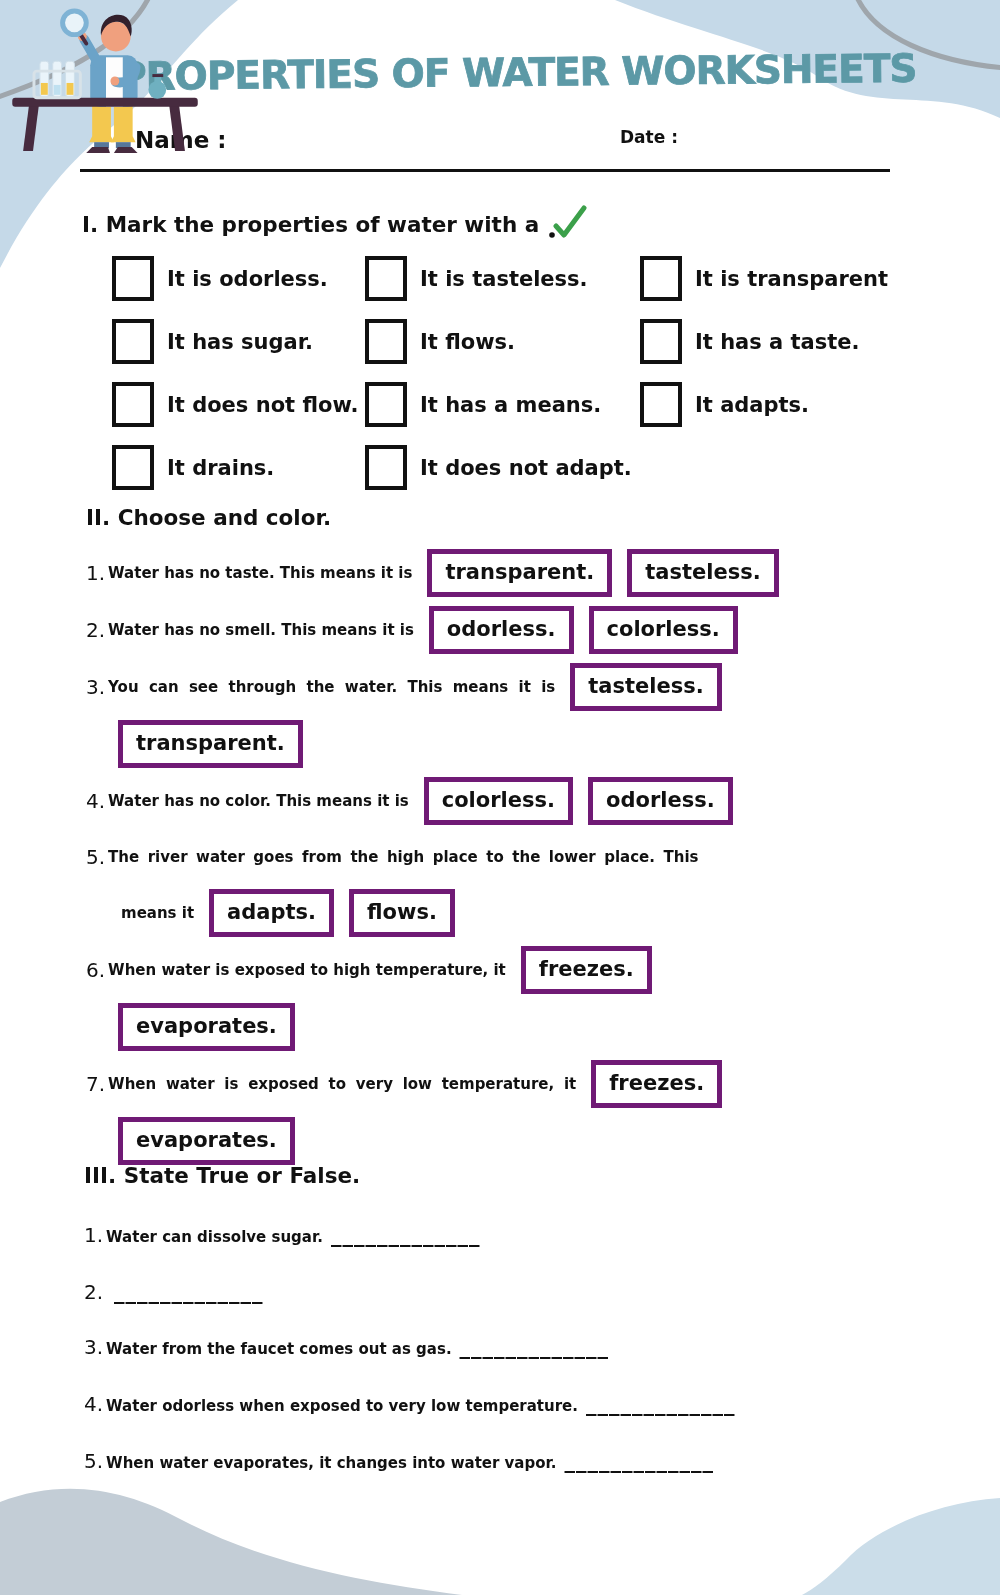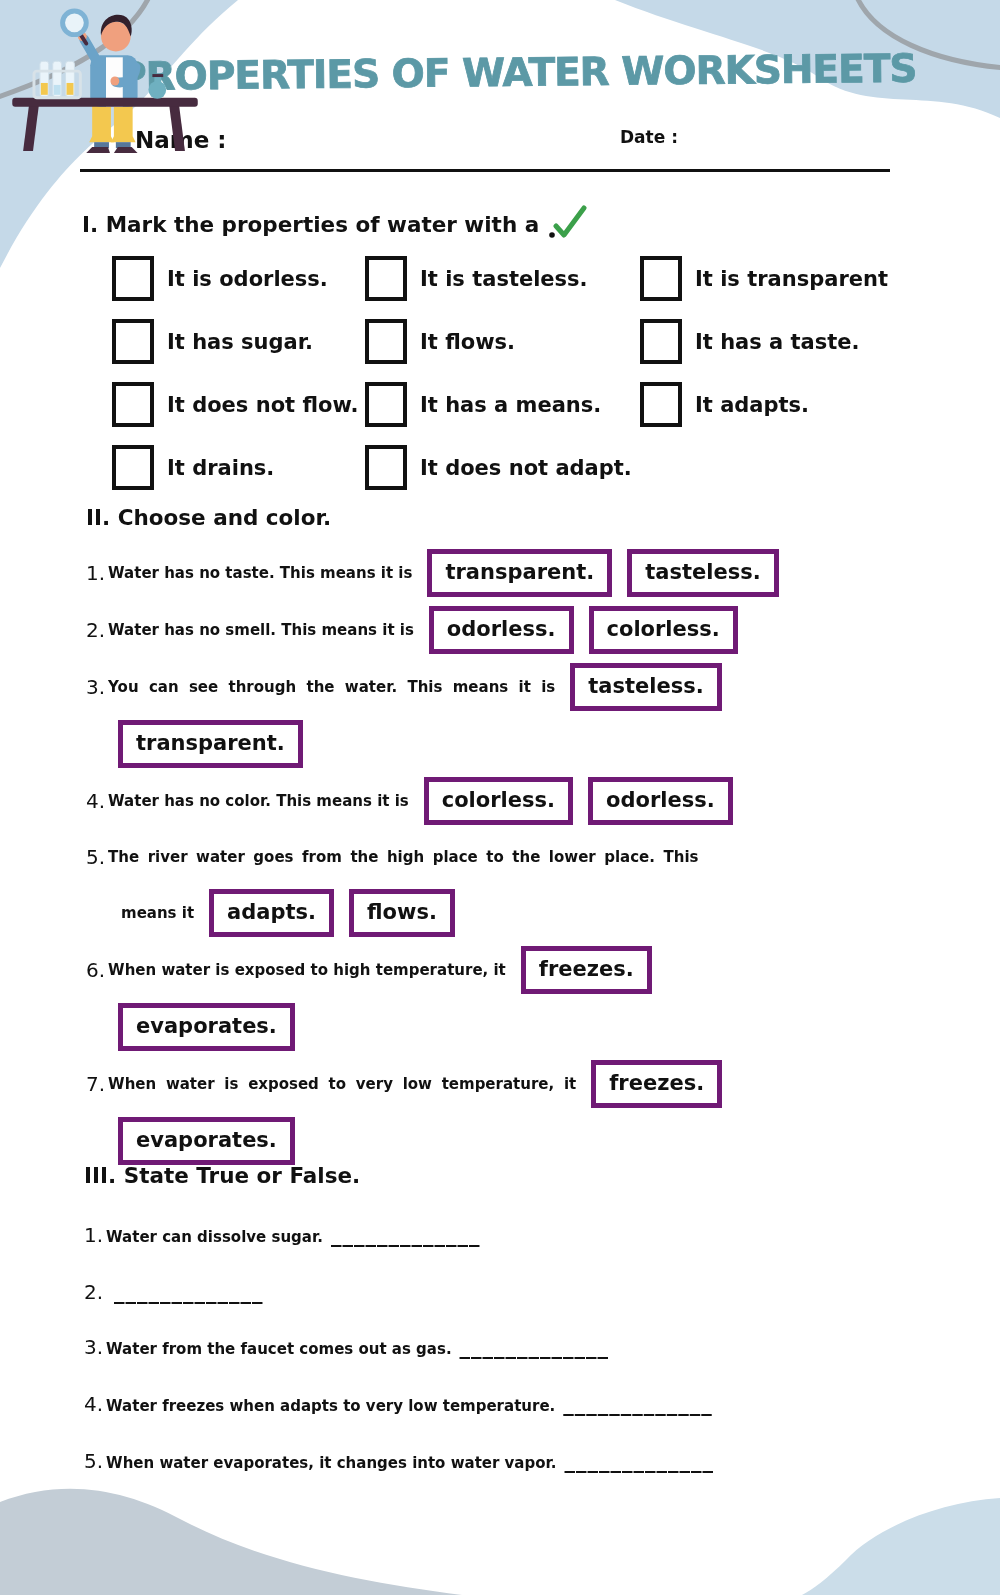--- a/index.html
+++ b/index.html
@@ -260,21 +260,21 @@
         <span class="num">2.</span>
         <span class="blank">_____________</span>
       </div>
       <div class="s3-line">
         <span class="num">3.</span>
         <span class="txt">Water from the faucet comes out as gas.</span>
         <span class="blank">_____________</span>
       </div>
       <div class="s3-line">
         <span class="num">4.</span>
-        <span class="txt">Water freezes when adapts to very low temperature.</span>
+        <span class="txt">Water odorless when exposed to very low temperature.</span>
         <span class="blank">_____________</span>
       </div>
       <div class="s3-line">
         <span class="num">5.</span>
         <span class="txt">When water evaporates, it changes into water vapor.</span>
         <span class="blank">_____________</span>
       </div>
     </div>
 
   </div>

